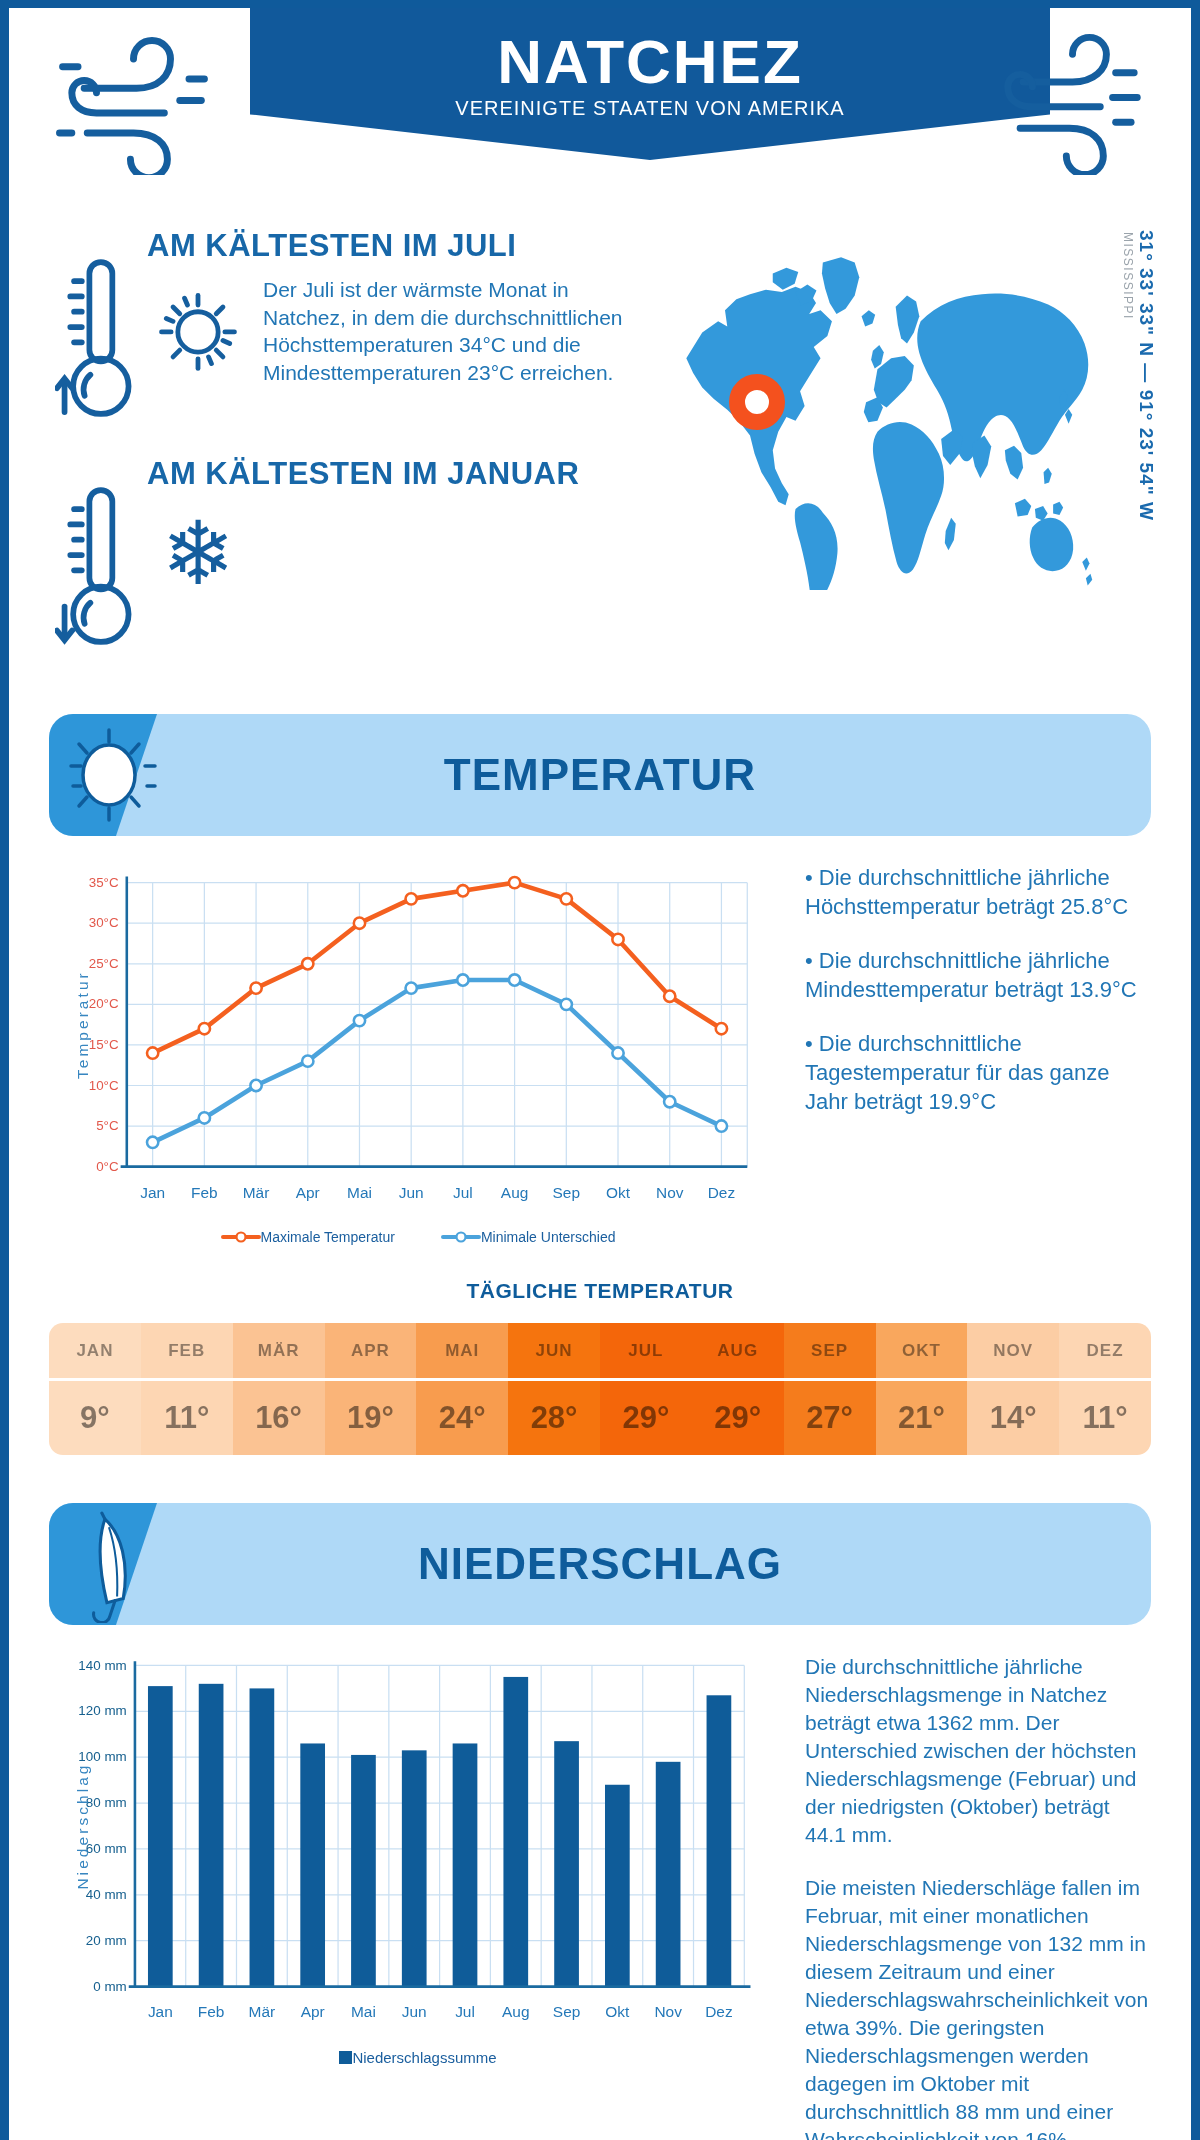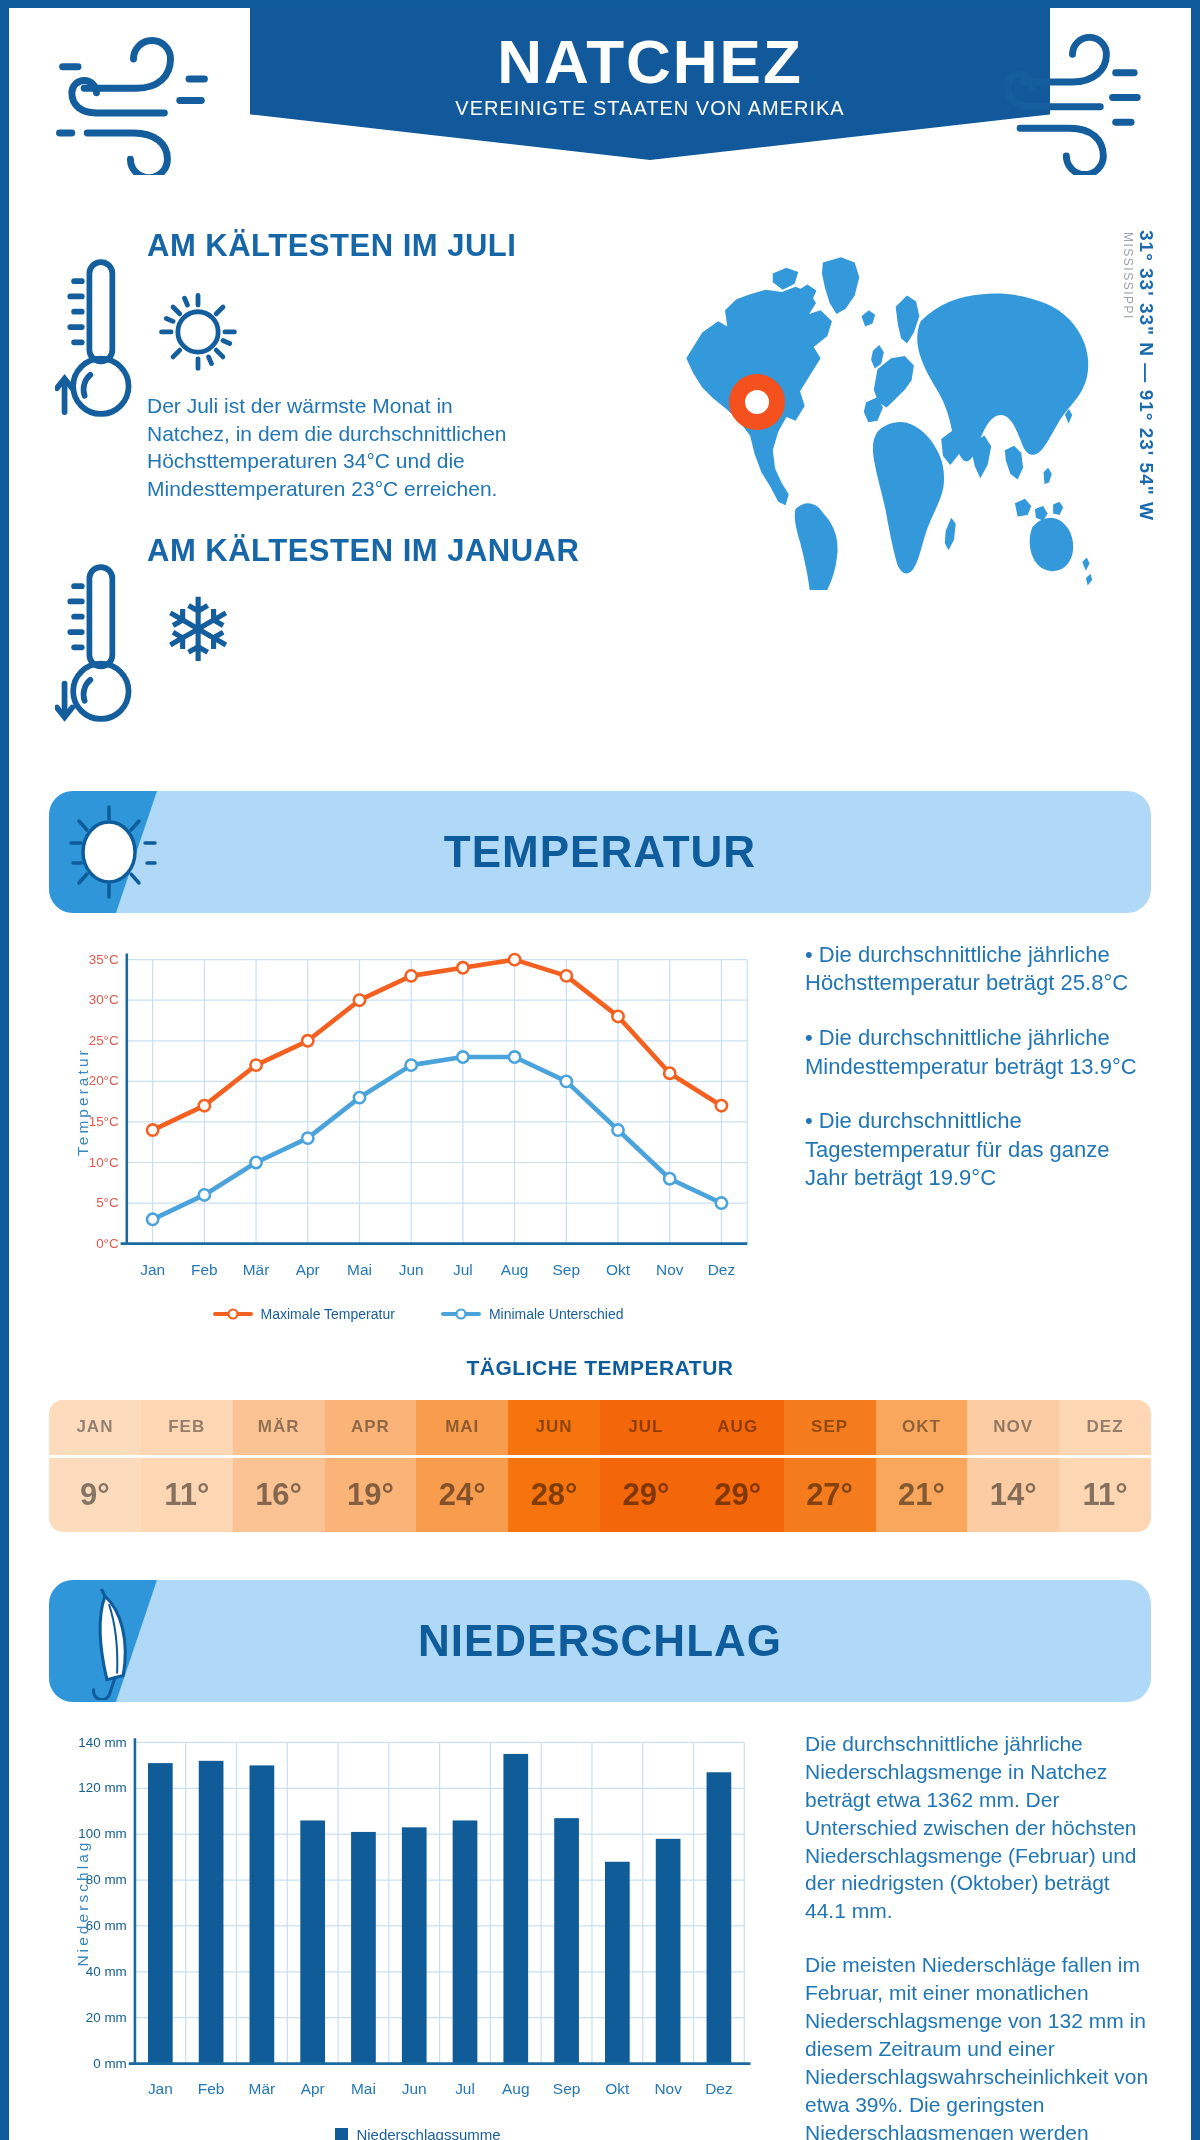--- a/index.html
+++ b/index.html
@@ -14,21 +14,21 @@
   .banner h1{ font-size:62px; letter-spacing:2px; margin-top:18px; font-weight:bold;}
   .banner .sub{ font-size:20px; letter-spacing:1px; }
   .windicon{ position:absolute; top:12px; width:185px; height:155px;}
   .windicon.left{ left:32px;} .windicon.right{ right:26px;}
   
   .intro{ display:flex; padding:16px 40px 0 46px; flex:none;}
   .intro-left{ width:600px; flex:none; padding-top:22px;}
   .iblock{ display:flex; margin-bottom:30px;}
   .thermo-col{ width:92px; flex:none; padding-top:26px;}
   .iblock h2{ font-size:31px; color:#1767A8; letter-spacing:.5px; margin-bottom:12px;}
-  .iblock-sub{ display:flex; gap:14px;flex-direction:column;}
+  .iblock-sub{ display:flex; gap:14px;}
   .side-icon{ width:102px; flex:none; display:flex; justify-content:center; padding-top:6px;}
   .iblock p{ font-size:21px; line-height:1.32; color:#2176B5; max-width:392px;}
   .snow{ font-size:88px; line-height:1; color:#155E9E;}
   .intro-right{ flex:1; position:relative; padding:16px 46px 0 4px;}
   .map-wrap{ position:relative; width:100%; height:368px;}
   .map-wrap svg{ width:100%; height:100%;}
   .map-marker{ position:absolute; left:22%; top:49%; width:56px; height:56px; border:16px solid #F4511E;
                border-radius:50%; transform:translate(-50%,-50%); background:#fff;}
   .geo{ position:absolute; right:-6px; top:24px; writing-mode:vertical-rl; text-align:left;}
   .geo .coords{ display:block; font-size:19px; font-weight:bold; color:#1A6AAE; letter-spacing:1px;}
@@ -37,21 +37,21 @@
   .band{ margin:30px 40px 0; height:122px; background:#AFD9F7; border-radius:24px; position:relative;
          display:flex; align-items:center; justify-content:center; overflow:hidden; flex:none;}
   .band .corner{ position:absolute; left:0; top:0; bottom:0; width:108px; background:#2E96D9;
                  clip-path:polygon(0 0,100% 0,62% 100%,0 100%);}
   .band .bicon{ position:absolute; left:12px; top:8px;}
   .band h2{ font-size:44px; color:#0E5C9B; letter-spacing:1px;}
   
   .chart-row{ display:flex; padding:24px 40px 0 64px; flex:none;}
   .chart-col{ width:690px; flex:none;}
   .legend{ display:flex; justify-content:center; gap:46px; margin-top:10px; align-items:center;}
-  .legend .item{ display:flex; align-items:center; gap:8px; font-size:14px; color:#1A5E9E;}
+  .legend .item{ display:flex; align-items:center; font-size:14px; color:#1A5E9E;}
   .side-text{ flex:1; padding-left:42px; padding-top:4px;}
   .side-text h3{ font-size:22px; color:#0E5C9B; line-height:1.25; margin-bottom:26px;}
   .side-text p.bullet{ font-size:22px; color:#2176B5; line-height:1.3; margin-bottom:26px;}
   .side-text p.para{ font-size:21px; color:#2176B5; line-height:1.33; margin-bottom:26px;}
   svg text{ font-family:"Liberation Sans",sans-serif;}
   .grid{ stroke:#C9DFF2; stroke-width:1.2;}
   .axis{ stroke:#1A6AA0; stroke-width:2.5;}
   .ytick-temp{ fill:#E2584B; font-size:13px;}
   .ytick-mm{ fill:#17608F; font-size:13px;}
   .xtick{ fill:#2478B8; font-size:15px;}

